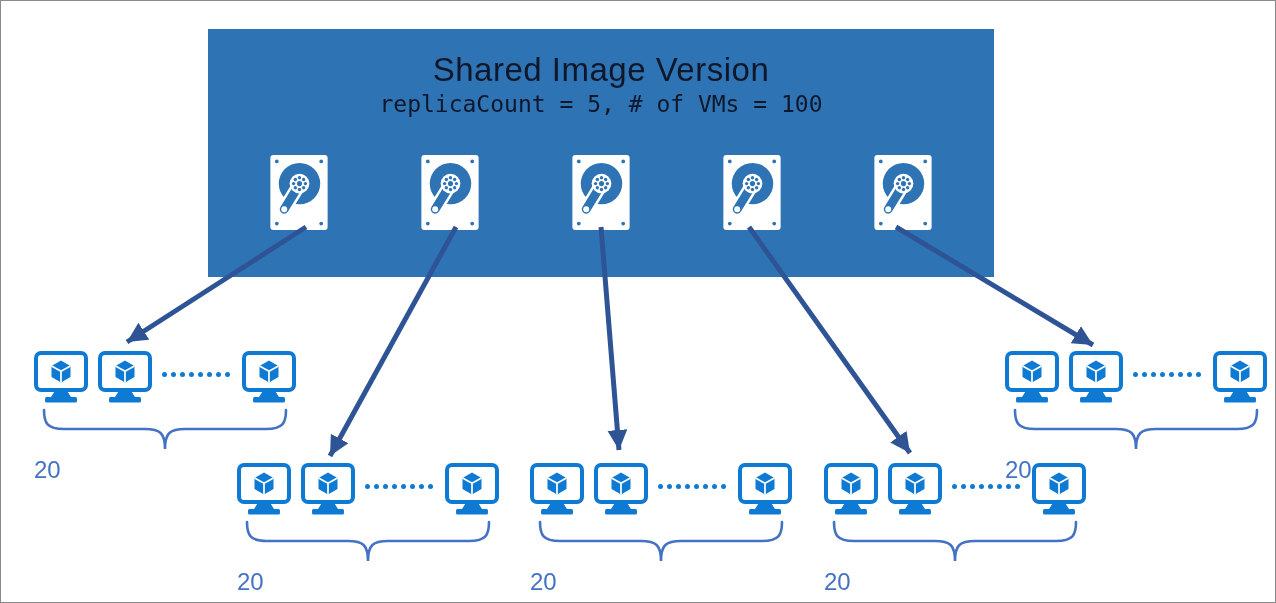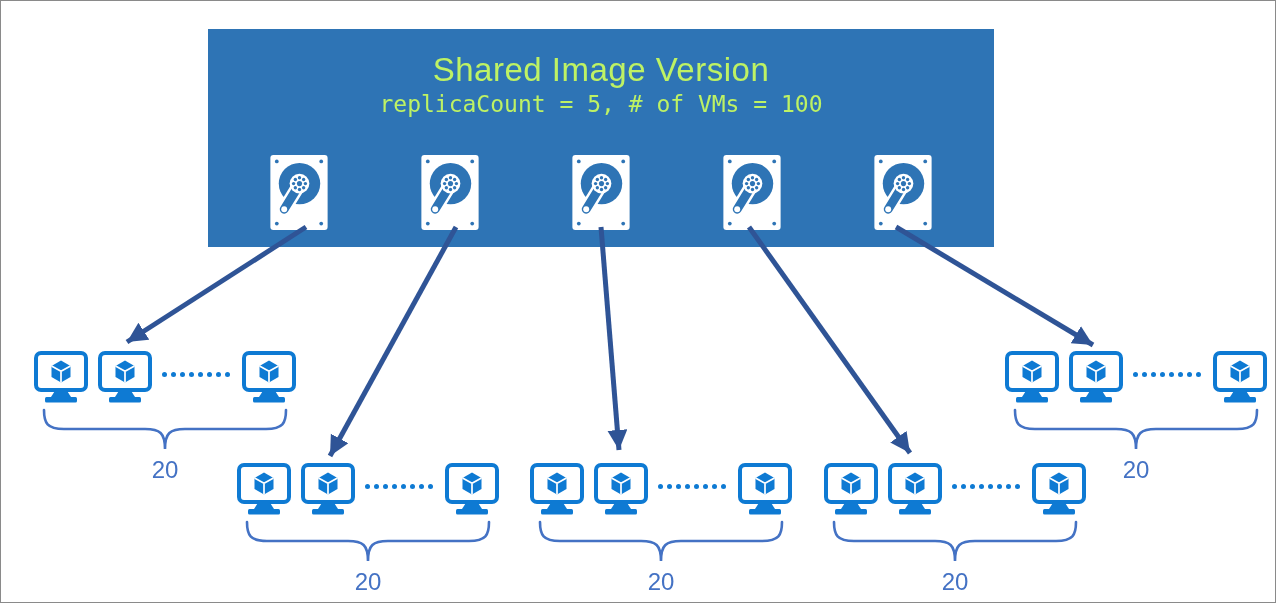--- a/index.html
+++ b/index.html
@@ -6,22 +6,22 @@
     --c-box:#2E74B5; --c-vm:#0E7AD3; --c-arrow:#2F5496; --c-brace:#4472C4; --c-border:#8a8a8a;
   }
   *{margin:0;padding:0;box-sizing:border-box;}
   body{background:#fff;font-family:"Liberation Sans",sans-serif;}
   .canvas{
     position:relative;width:1276px;height:603px;background:#fff;
     border:1px solid var(--c-border);overflow:hidden;
   }
   
   .siv-box{
-    position:absolute;left:207px;top:28px;width:786px;height:218px;
-    background:var(--c-box);color:#bef264;text-align:center;
+    position:absolute;left:207px;top:28px;width:786px;height:248px;
+    background:var(--c-box);color:#0f172a;text-align:center;
   }
   .siv-title{
     margin-top:22px;font-size:33px;line-height:38px;font-weight:400;
     font-family:"Liberation Sans",sans-serif;letter-spacing:.5px;
   }
   .siv-subtitle{
     font-size:23px;line-height:30px;
     font-family:"DejaVu Sans Mono",monospace;
   }
   .disk-row{
@@ -37,21 +37,21 @@
   .g2{left:236px; top:462px;}
   .g3{left:529px; top:462px;}
   .g4{left:823px; top:462px;}
   .g5{left:1004px;top:350px;}
   .vm{position:absolute;top:0;width:54px;height:52px;}
   .vm.m1{left:0;} .vm.m2{left:64px;} .vm.m3{left:208px;}
   .dots{position:absolute;left:128px;top:21px;width:70px;display:flex;gap:4px;}
   .dots span{width:5px;height:5px;border-radius:50%;background:var(--c-vm);display:block;}
   .brace{position:absolute;left:8px;top:57px;width:246px;height:44px;}
   .count{
-    position:absolute;left:0;top:105px;width:262px;text-align:center;
+    position:absolute;left:0;top:105px;width:262px;text-align:left;
     color:var(--c-brace);font-size:24px;font-weight:400;
   }
 </style>
 </head>
 <body>
 
 <svg width="0" height="0" style="position:absolute" aria-hidden="true">
   <defs>
     <symbol id="sym-disk" viewBox="0 0 58 76">
       <rect x="0" y="0" width="58" height="76" rx="3" fill="#fff"></rect>

